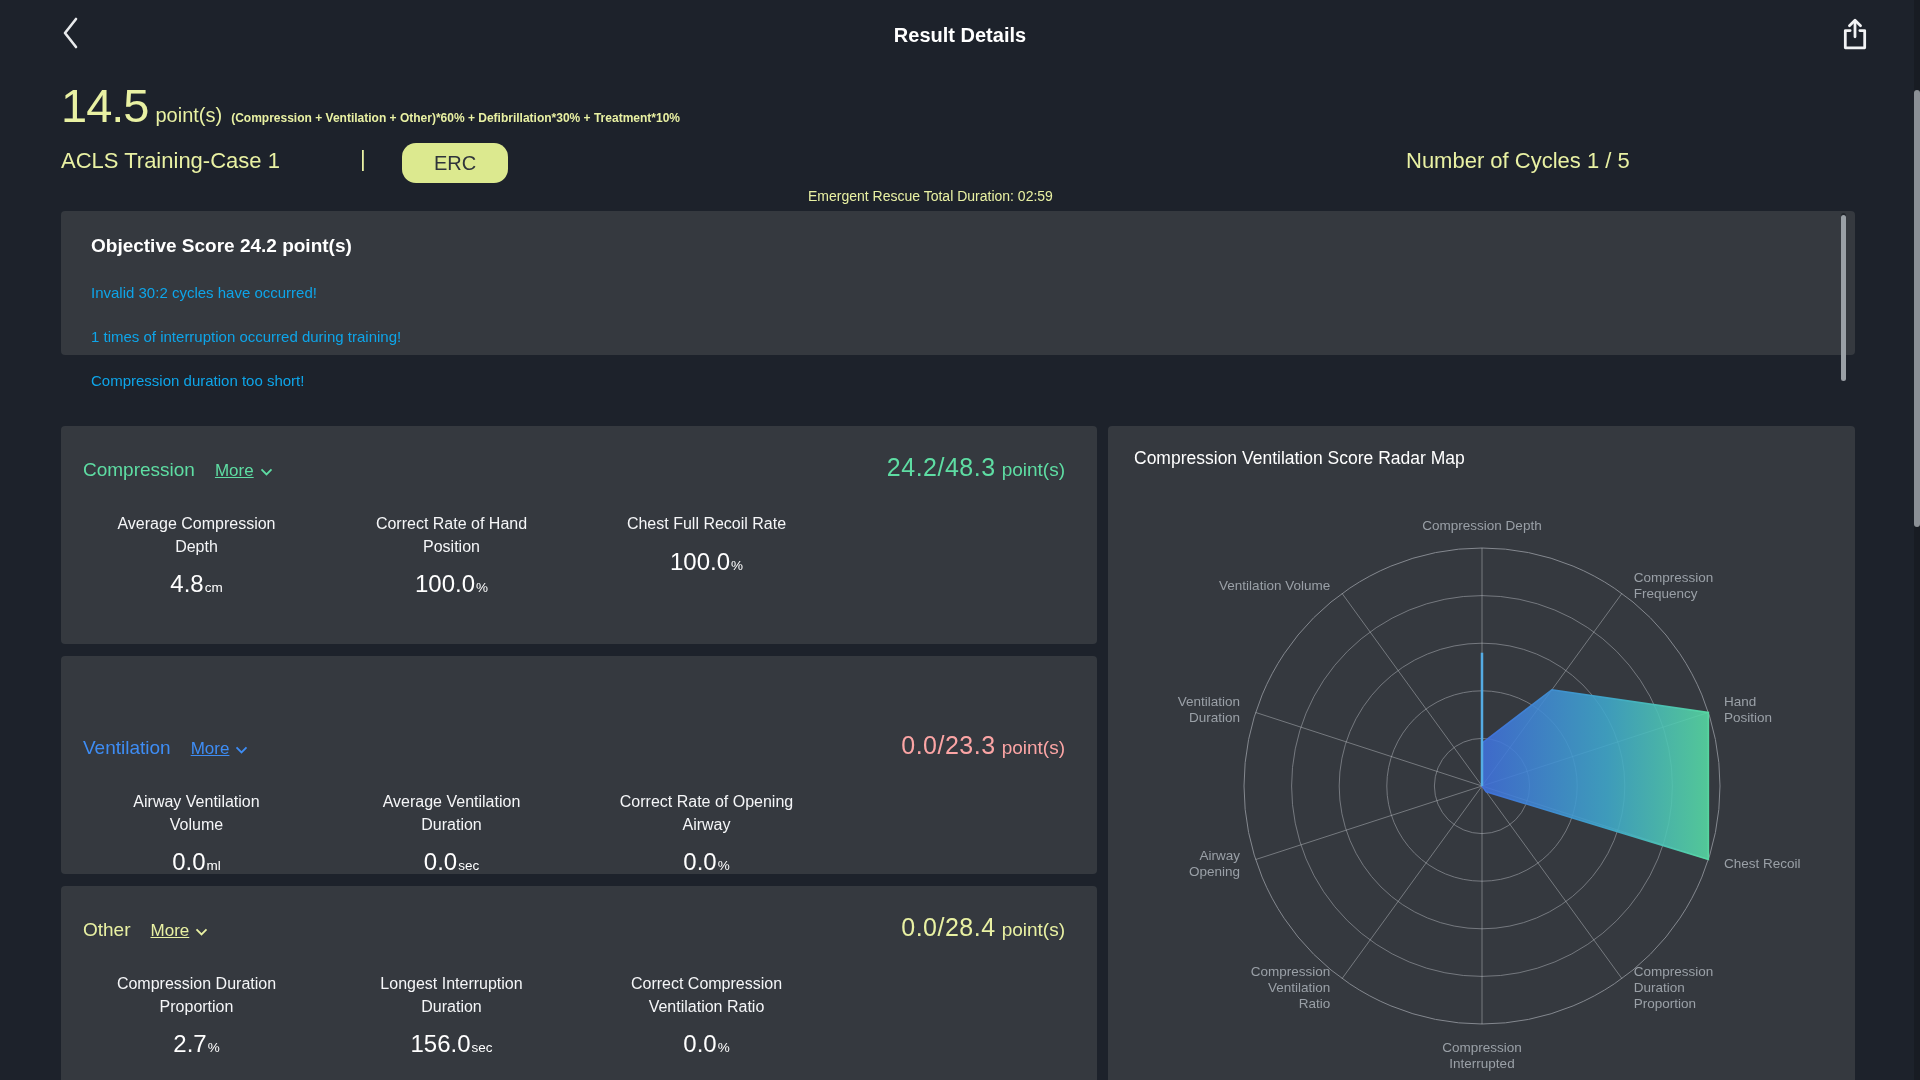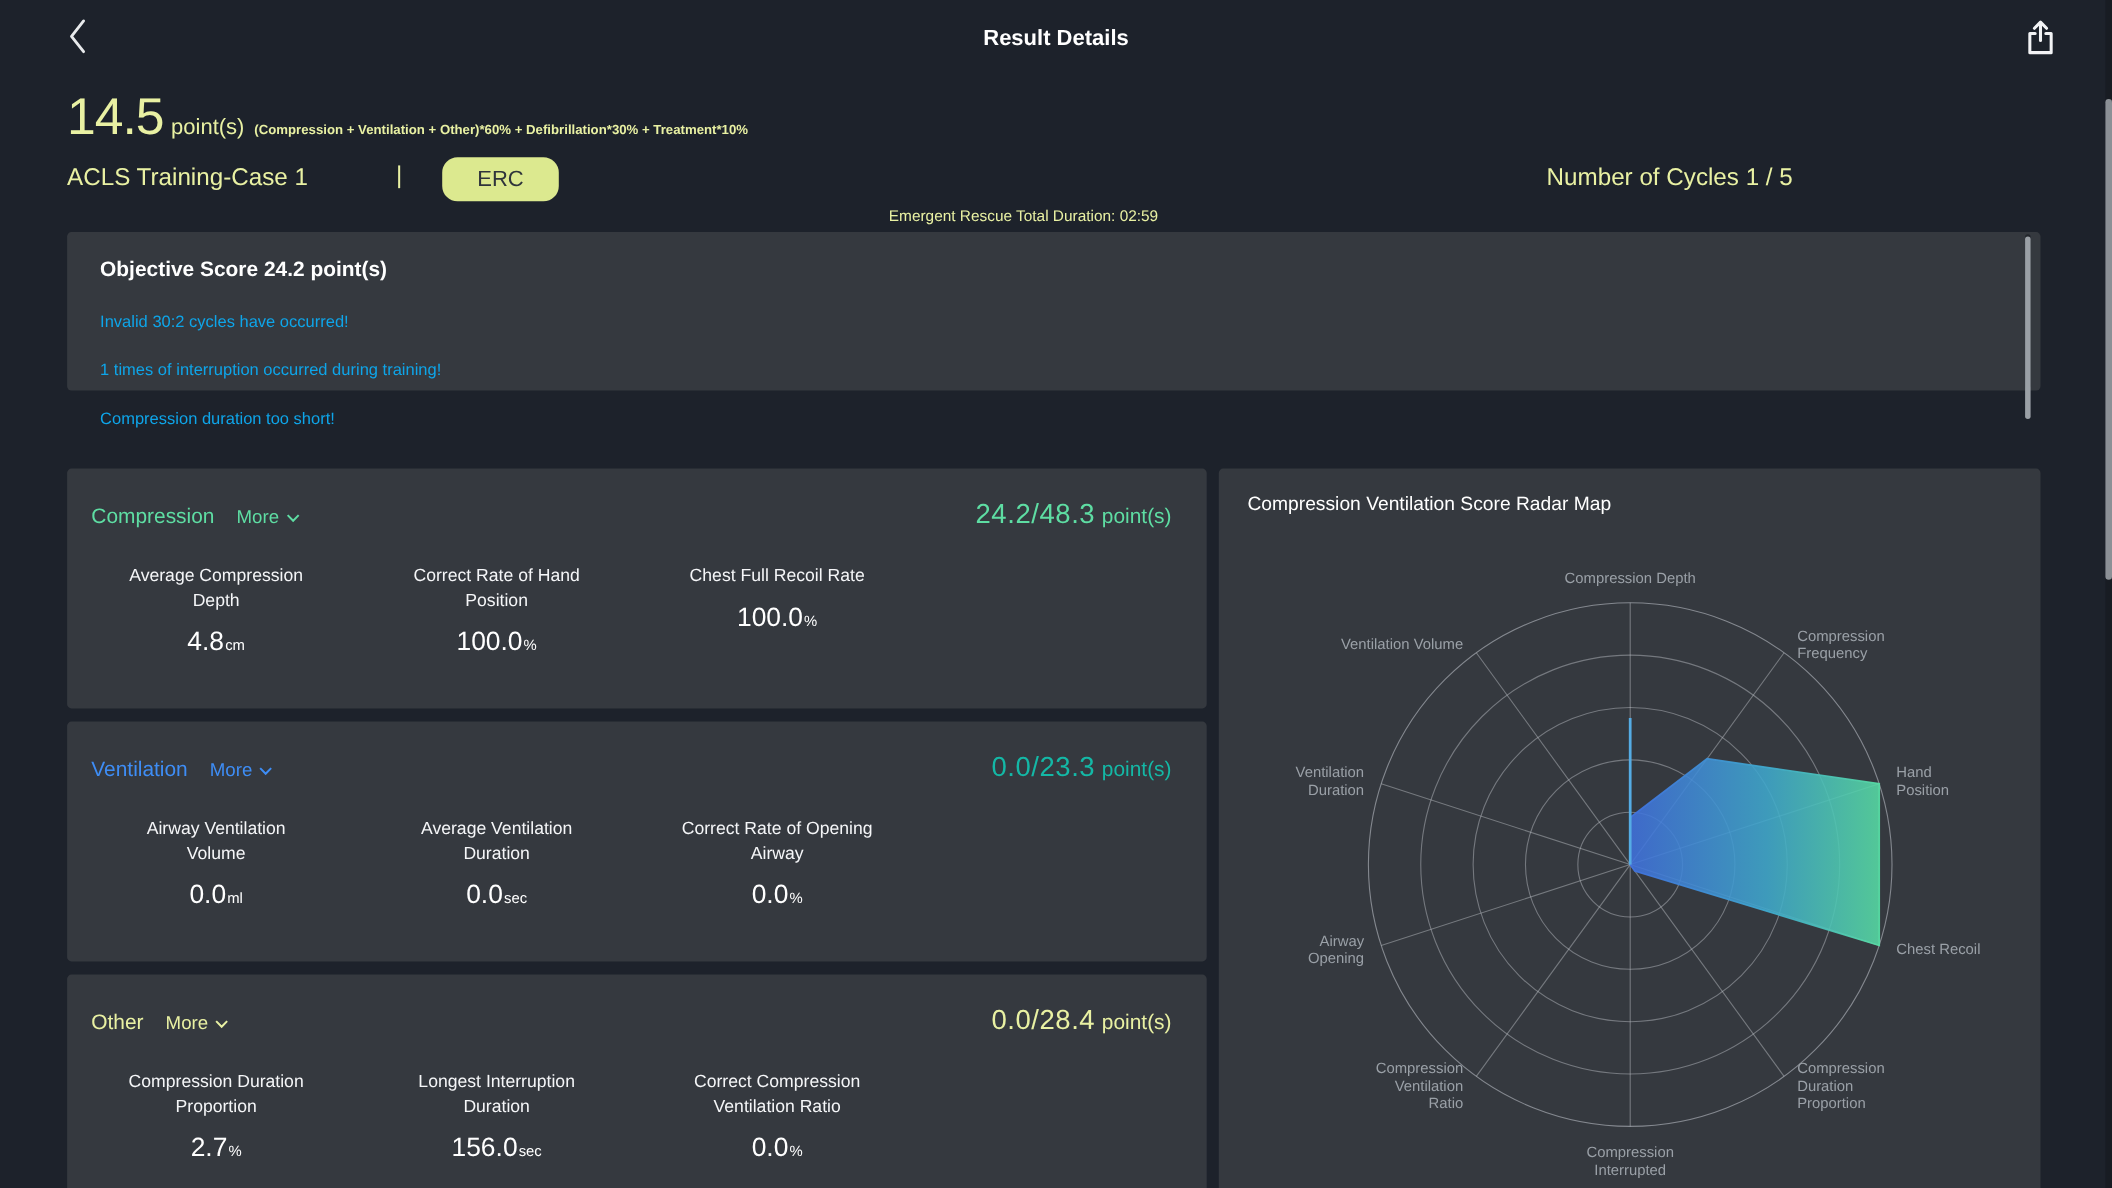--- a/index.html
+++ b/index.html
@@ -29,21 +29,21 @@
   .panel{position:absolute;background:var(--panel);border-radius:4px;}
   .objective{left:61px;top:211px;width:1794px;height:144px;padding:24px 40px 0 30px;}
   .obj-title{font-size:19px;font-weight:700;margin-bottom:27px;color:#fff;}
   .obj-msg{font-size:15px;margin-bottom:27px;color:#0ea5e9;}
   .obj-sb{position:absolute;right:9px;top:2px;bottom:2px;width:5px;background:#22262c;border-radius:3px;}
   .obj-thumb{position:absolute;left:0;top:2px;width:5px;height:166px;background:#9aa0a6;border-radius:3px;}
   .section{left:61px;width:1036px;height:218px;}
   .sec-comp{top:426px;} .sec-vent{top:656px;} .sec-other{top:886px;}
   .sec-head{display:flex;align-items:baseline;padding:27px 32px 0 22px;}
   .sec-title{font-size:19px;}
-  .more-btn{margin-left:20px;font-size:17px;display:inline-flex;align-items:center;gap:6px;cursor:pointer;}
+  .more-btn{margin-left:20px;font-size:17px;display:inline-flex;align-items:center;gap:6px;cursor:pointer;text-decoration:underline;}
   .more-btn svg{position:relative;top:1px;}
   .sec-score{margin-left:auto;font-size:25px;letter-spacing:.5px;}
   .sec-score .su{font-size:19px;margin-left:6px;letter-spacing:0;}
   .stats{display:flex;margin-top:31px;padding:0 8px;}
   .stat{width:25%;display:flex;flex-direction:column;align-items:center;}
   .stat-label{font-size:16px;line-height:1.42;max-width:180px;text-align:center;color:#f5f6f8;}
   .stat-value{margin-top:12px;font-size:24px;color:#fff;}
   .stat-value .unit{font-size:13.5px;margin-left:1px;}
   
   .radar-panel{left:1108px;top:426px;width:747px;height:666px;}
@@ -122,21 +122,21 @@
 
   <div class="panel section sec-vent">
     <div class="sec-head">
       <span class="sec-title" style="color: rgb(62, 141, 245);">Ventilation</span>
       <span class="more-btn" style="color: rgb(62, 141, 245);">
         <span>More</span>
         <svg width="13" height="8" viewBox="0 0 13 8">
             <polyline points="1.5,1.3 6.5,6.4 11.5,1.3" fill="none" stroke="currentColor" stroke-width="1.8"></polyline>
           </svg>
       </span>
-      <span class="sec-score" style="color: #14b8a6;"><span>0.0</span><span>/</span><span>23.3</span><span class="su">point(s)</span></span>
+      <span class="sec-score" style="color: #fca5a5; margin-top: 48px;"><span>0.0</span><span>/</span><span>23.3</span><span class="su">point(s)</span></span>
     </div>
     <div class="stats">
       <div class="stat">
         <div class="stat-label">Airway Ventilation Volume</div>
         <div class="stat-value"><span>0.0</span><span class="unit">ml</span></div>
       </div>
       <div class="stat">
         <div class="stat-label">Average Ventilation Duration</div>
         <div class="stat-value"><span>0.0</span><span class="unit">sec</span></div>
       </div>

